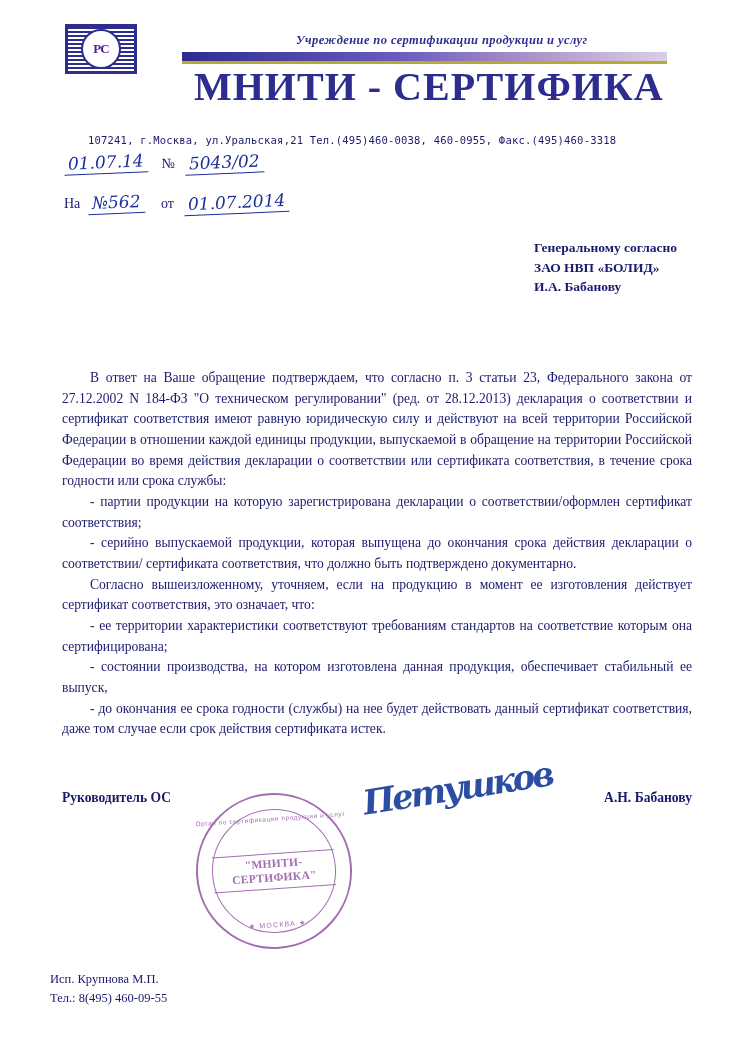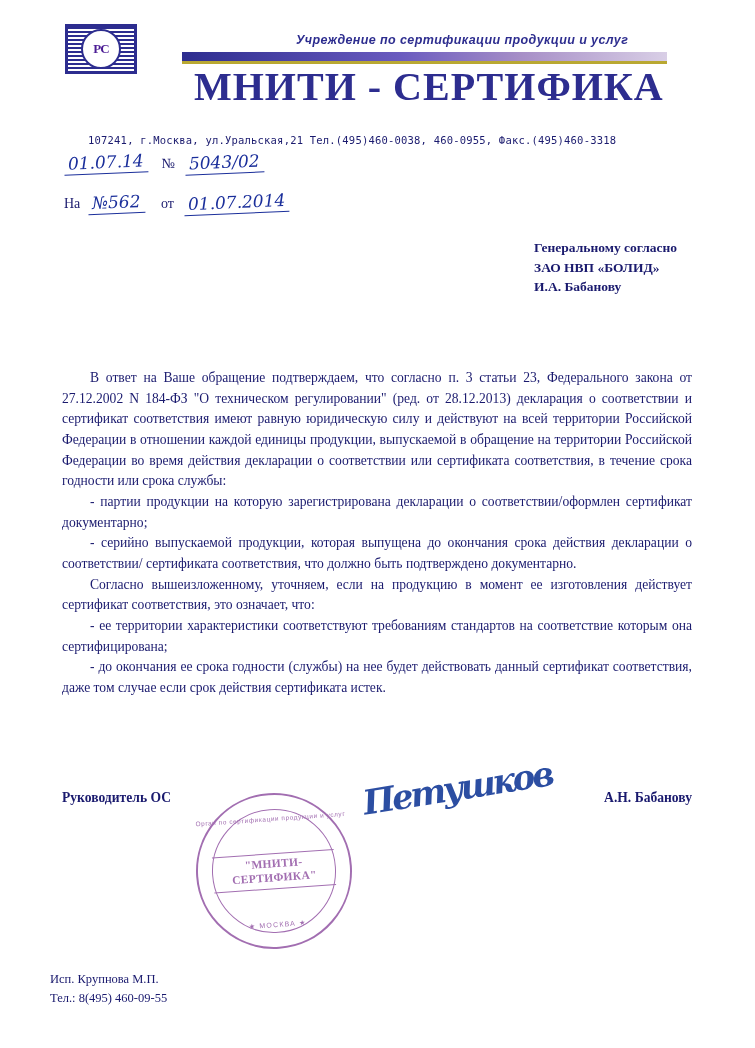--- a/index.html
+++ b/index.html
@@ -61,21 +61,21 @@
     font-weight: bold;
     font-size: 13px;
     color: #4c1d95;
     letter-spacing: -1px;
   }
 
   .lh-subtitle {
     position: absolute;
     left: 296px;
     top: 33px;
-    font-family: Liberation Sans, sans-serif;
+    font-family: Liberation Serif, serif;
     font-style: italic;
     font-weight: bold;
     font-size: 12.5px;
     color: #2d2d8f;
     letter-spacing: 0.4px;
     white-space: nowrap;
   }
 
   .lh-bar {
     position: absolute;
@@ -298,24 +298,25 @@
   </div>
 
   <div class="addressee">
     <div>Генеральному согласно</div>
     <div>ЗАО НВП «БОЛИД»</div>
     <div>И.А. Бабанову</div>
   </div>
 
   <div class="body-text">
     <p>В ответ на Ваше обращение подтверждаем, что согласно п. 3 статьи 23, Федерального закона от 27.12.2002 N 184-ФЗ "О техническом регулировании" (ред. от 28.12.2013) декларация о соответствии и сертификат соответствия имеют равную юридическую силу и действуют на всей территории Российской Федерации в отношении каждой единицы продукции, выпускаемой в обращение на территории Российской Федерации во время действия декларации о соответствии или сертификата соответствия, в течение срока годности или срока службы:</p>
-    <p class="dash">- партии продукции на которую зарегистрирована декларации о соответствии/оформлен сертификат документарно;</p>
+    <p class="dash">- партии продукции на которую зарегистрирована декларации о соответствии/оформлен сертификат соответствия;</p>
     <p class="dash">- серийно выпускаемой продукции, которая выпущена до окончания срока действия декларации о соответствии/ сертификата соответствия, что должно быть подтверждено документарно.</p>
     <p>Согласно вышеизложенному, уточняем, если на продукцию в момент ее изготовления действует сертификат соответствия, это означает, что:</p>
     <p class="dash">- ее территории характеристики соответствуют требованиям стандартов на соответствие которым она сертифицирована;</p>
+    <p class="dash">- состоянии производства, на котором изготовлена данная продукция, обеспечивает стабильный ее выпуск,</p>
     <p class="dash">- до окончания ее срока годности (службы) на нее будет действовать данный сертификат соответствия, даже  том случае если срок действия сертификата истек.</p>
   </div>
 
   <div class="sign-row">
     <span class="sign-left">Руководитель ОС</span>
     <span class="signature">Петушков</span>
     <span class="sign-right">А.Н. Бабанову</span>
   </div>
 
   <div class="stamp">

